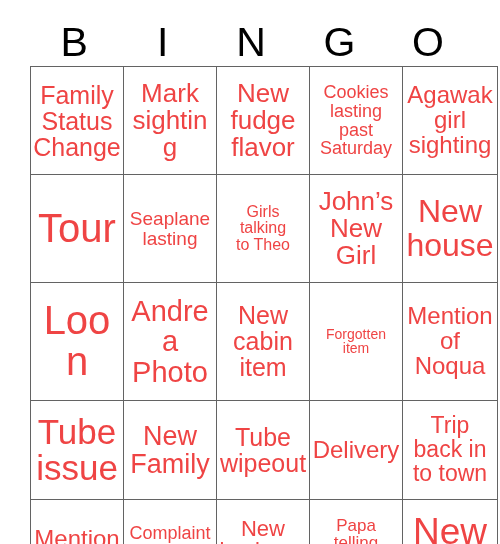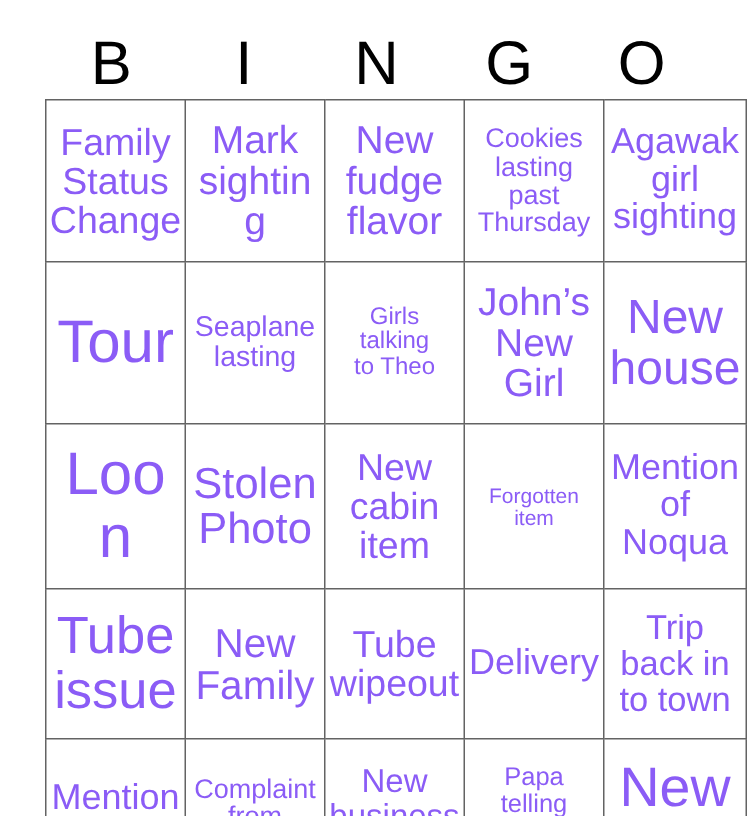--- a/index.html
+++ b/index.html
@@ -53,21 +53,21 @@
     width: 442px;
     height: 448px;
     border-collapse: collapse;
     table-layout: fixed;
   }
   #bingo-grid td {
     border: 1px solid #636363;
     padding: 13px 2px;
     text-align: center;
     vertical-align: middle;
-    color: #8b5cf6;
+    color: #ef4444;
     overflow: hidden;
     word-wrap: break-word;
   }
   
   .col-b { width: 88px; }
   .col-i { width: 88px; }
   .col-n { width: 88px; }
   .col-g { width: 88px; }
   .col-o { width: 90px; }
 
@@ -112,21 +112,21 @@
           </td>
         <td class="col-n">
             <span class="cell-text" style="font-size: 26px;">New
 fudge
 flavor</span>
           </td>
         <td class="col-g">
             <span class="cell-text" style="font-size: 18px;">Cookies
 lasting
 past
-Thursday</span>
+Saturday</span>
           </td>
         <td class="col-o">
             <span class="cell-text" style="font-size: 24px;">Agawak
 girl
 sighting</span>
           </td>
       </tr>
       <tr class="row-2">
         <td class="col-b">
             <span class="cell-text" style="font-size: 40px;">Tour</span>
@@ -148,21 +148,21 @@
         <td class="col-o">
             <span class="cell-text" style="font-size: 32px;">New
 house</span>
           </td>
       </tr>
       <tr class="row-3">
         <td class="col-b">
             <span class="cell-text" style="font-size: 40px;">Loon</span>
           </td>
         <td class="col-i">
-            <span class="cell-text" style="font-size: 29px;">Stolen
+            <span class="cell-text" style="font-size: 29px;">Andrea
 Photo</span>
           </td>
         <td class="col-n">
             <span class="cell-text" style="font-size: 25px;">New
 cabin
 item</span>
           </td>
         <td class="col-g">
             <span class="cell-text" style="font-size: 14px;">Forgotten
 item</span>

